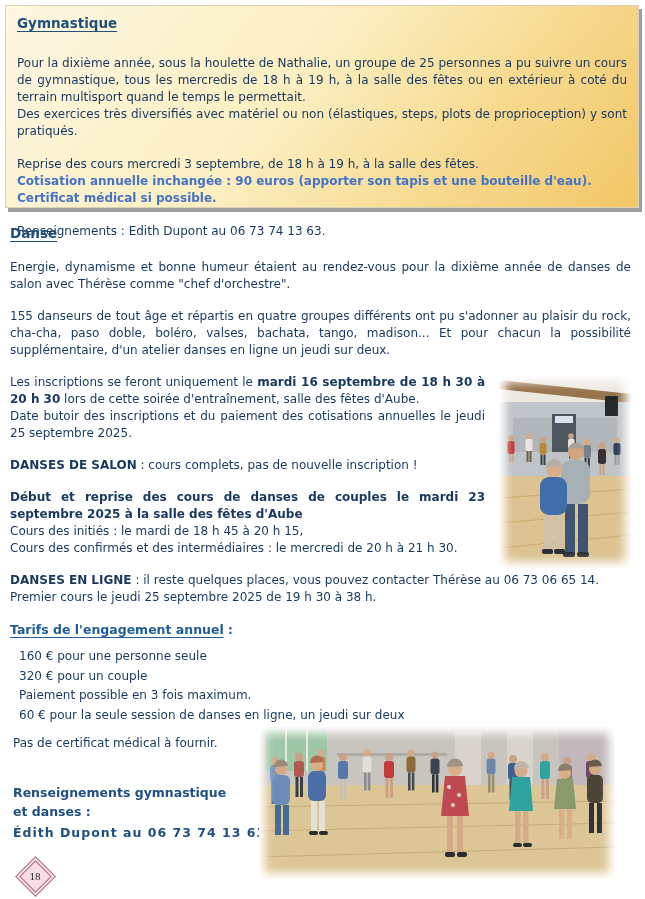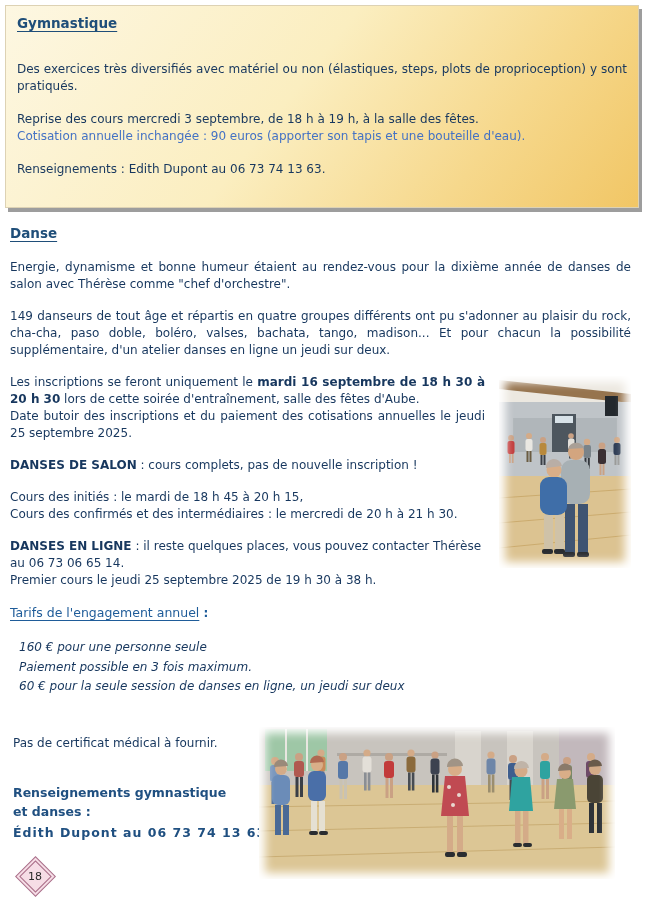--- a/index.html
+++ b/index.html
@@ -13,79 +13,81 @@
     position:absolute;left:5px;top:5px;width:634px;height:203px;box-sizing:border-box;
     padding:9px 11px 8px 11px;
     background:linear-gradient(128deg,#fdf7e2 0%,#fbeec0 45%,#f6d88c 75%,#f1c665 100%);
     border:1px solid #ddd2b4;
     box-shadow:3px 4px 0 #9d9d9d;
   }
   .section-title{
     display:inline-block;font-weight:bold;font-size:13.5px;color:#1f4e79;
     text-decoration:underline;text-underline-offset:3px;
   }
-  .gym-box .section-title{margin-bottom:30px;}
+  .gym-box .section-title{margin-bottom:24px;}
   p{margin:0;line-height:1.42;}
   .just{text-align:justify;}
-  .light{color:#4472c4;} .sp16{height:16px;}
+  .light{color:#4472c4;font-weight:bold;} .sp16{height:16px;}
   
   .danse{
     position:absolute;left:10px;top:224px;width:621px;line-height:1.45;
   }
   .danse .section-title{margin-bottom:15px;}
   .mb{margin-bottom:15px !important;}
   b{font-weight:bold;}
   
   .photo{position:relative;overflow:hidden;background:#cfd2d4;}
   .photo::after{content:"";position:absolute;inset:-2px;box-shadow:inset 0 0 10px 8px #ffffff;pointer-events:none;}
   .photo1{float:right;width:132px;height:192px;margin:2px 0 4px 14px;}
   .photo2{position:absolute;left:246px;top:-8px;width:356px;height:152px;}
   
   .tarifs-title{
-    display:inline;font-weight:normal;color:#1f5c99;text-decoration:underline;
+    display:inline;font-weight:bold;color:#1f5c99;text-decoration:underline;
     text-underline-offset:3px;font-size:12.5px;
   }
   .tarifs-colon{font-weight:bold;color:#1f5c99;}
-  .tarifs-items{padding-left:9px;line-height:1.62;margin-top:16px;font-style:italic;}
+  .tarifs-items{padding-left:9px;line-height:1.62;margin-top:8px;}
   
   .bottom{position:absolute;left:13px;top:735px;width:625px;height:155px;}
   .contact{margin-top:32px;font-weight:bold;color:#205081;line-height:1.5;font-size:12.5px;}
   .contact-num{margin-top:2px;letter-spacing:1px;}
   
-  .diamond-wrap{position:absolute;left:18px;top:859px;width:34px;height:34px;}
+  .diamond-wrap{position:absolute;left:18px;top:859px;width:34px;height:34px;font-family:Liberation Serif, serif;}
   .diamond{
     position:absolute;left:6px;top:6px;width:21px;height:21px;transform:rotate(45deg);
     background:#f6dde6;border:1px solid #a96d88;
     box-shadow:0 0 0 2px #f6dde6,0 0 0 3px #a96d88;
   }
   .diamond-num{
     position:absolute;inset:0;display:flex;align-items:center;justify-content:center;
     font-size:11px;color:#2a2a2a;
   }
 </style>
 </head>
 <body>
 
 <div class="page">
 
   <div class="gym-box">
     <span class="section-title">Gymnastique</span>
+    <p class="just">Pour la dixième année, sous la houlette de Nathalie, un groupe de 25 personnes a pu suivre un cours de gymnastique, tous les mercredis de 18 h à 19 h, à la salle des fêtes ou en extérieur à coté du terrain multisport quand le temps le permettait.</p>
     <p class="just">Des exercices très diversifiés avec matériel ou non (élastiques, steps, plots de proprioception) y sont pratiqués.</p>
     <div class="sp16"></div>
     <p>Reprise des cours mercredi 3 septembre, de 18 h à 19 h, à la salle des fêtes.</p>
     <p class="light">Cotisation annuelle inchangée : 90 euros (apporter son tapis et une bouteille d'eau).</p>
+    <p class="light">Certificat médical si possible.</p>
     <div class="sp16"></div>
     <p>Renseignements : Edith Dupont au 06 73 74 13 63.</p>
   </div>
 
   <div class="danse">
     <span class="section-title">Danse</span>
 
     <p class="just mb">Energie, dynamisme et bonne humeur étaient au rendez-vous pour la dixième année de danses de salon avec Thérèse comme "chef d'orchestre".</p>
-    <p class="just mb">149 danseurs de tout âge et répartis en quatre groupes différents ont pu s'adonner au plaisir du rock, cha-cha, paso doble, boléro, valses, bachata, tango, madison... Et pour chacun la possibilité supplémentaire, d'un atelier danses en ligne un jeudi sur deux.</p>
+    <p class="just mb">155 danseurs de tout âge et répartis en quatre groupes différents ont pu s'adonner au plaisir du rock, cha-cha, paso doble, boléro, valses, bachata, tango, madison... Et pour chacun la possibilité supplémentaire, d'un atelier danses en ligne un jeudi sur deux.</p>
 
     
     <div class="photo photo1">
       <svg width="132" height="192" viewBox="0 0 132 192">
         <rect width="132" height="192" fill="#c8cccf"></rect>
         <rect width="132" height="26" fill="#ece8e0"></rect>
         <polygon points="0,4 132,18 132,27 0,13" fill="#96744e"></polygon>
         <rect x="0" y="26" width="132" height="76" fill="#bfc4c8"></rect>
         <rect x="14" y="42" width="104" height="34" fill="#b0b6ba"></rect>
         <rect x="53" y="38" width="24" height="38" fill="#4d565e"></rect>
@@ -146,31 +148,33 @@
           <rect x="55" y="173" width="11" height="5" rx="2" fill="#2a2d31"></rect>
         </g>
       </svg>
     </div>
 
     <p class="just"><span>Les inscriptions se feront uniquement le </span><b>mardi 16 septembre de 18 h 30 à 20 h 30</b><span> lors de cette soirée d'entraînement, salle des fêtes d'Aube.</span></p>
     <p class="just mb">Date butoir des inscriptions et du paiement des cotisations annuelles le jeudi 25 septembre 2025.</p>
 
     <p class="mb"><b>DANSES DE SALON</b><span> : cours complets, pas de nouvelle inscription !</span></p>
 
+    <p class="just"><b>Début et reprise des cours de danses de couples le mardi 23 septembre 2025 à la salle des fêtes d'Aube</b></p>
     <p>Cours des initiés : le mardi de 18 h 45 à 20 h 15,</p>
     <p class="mb">Cours des confirmés et des intermédiaires : le mercredi de 20 h à 21 h 30.</p>
 
     <p><b>DANSES EN LIGNE</b><span> : il reste quelques places, vous pouvez contacter Thérèse au 06 73 06 65 14.</span></p>
     <p class="mb">Premier cours le jeudi 25 septembre 2025 de 19 h 30 à 38 h.</p>
 
     <div>
       <span class="tarifs-title">Tarifs de l'engagement annuel</span><span class="tarifs-colon"> :</span>
     </div>
     <div class="tarifs-items">
       <div>160 € pour une personne seule</div>
+      <div>320 € pour un couple</div>
       <div>Paiement possible en 3 fois maximum.</div>
       <div>60 € pour la seule session de danses en ligne, un jeudi sur deux</div>
     </div>
   </div>
 
   <div class="bottom">
     <p>Pas de certificat médical à fournir.</p>
 
     <div class="contact">
       <div>Renseignements gymnastique</div>

